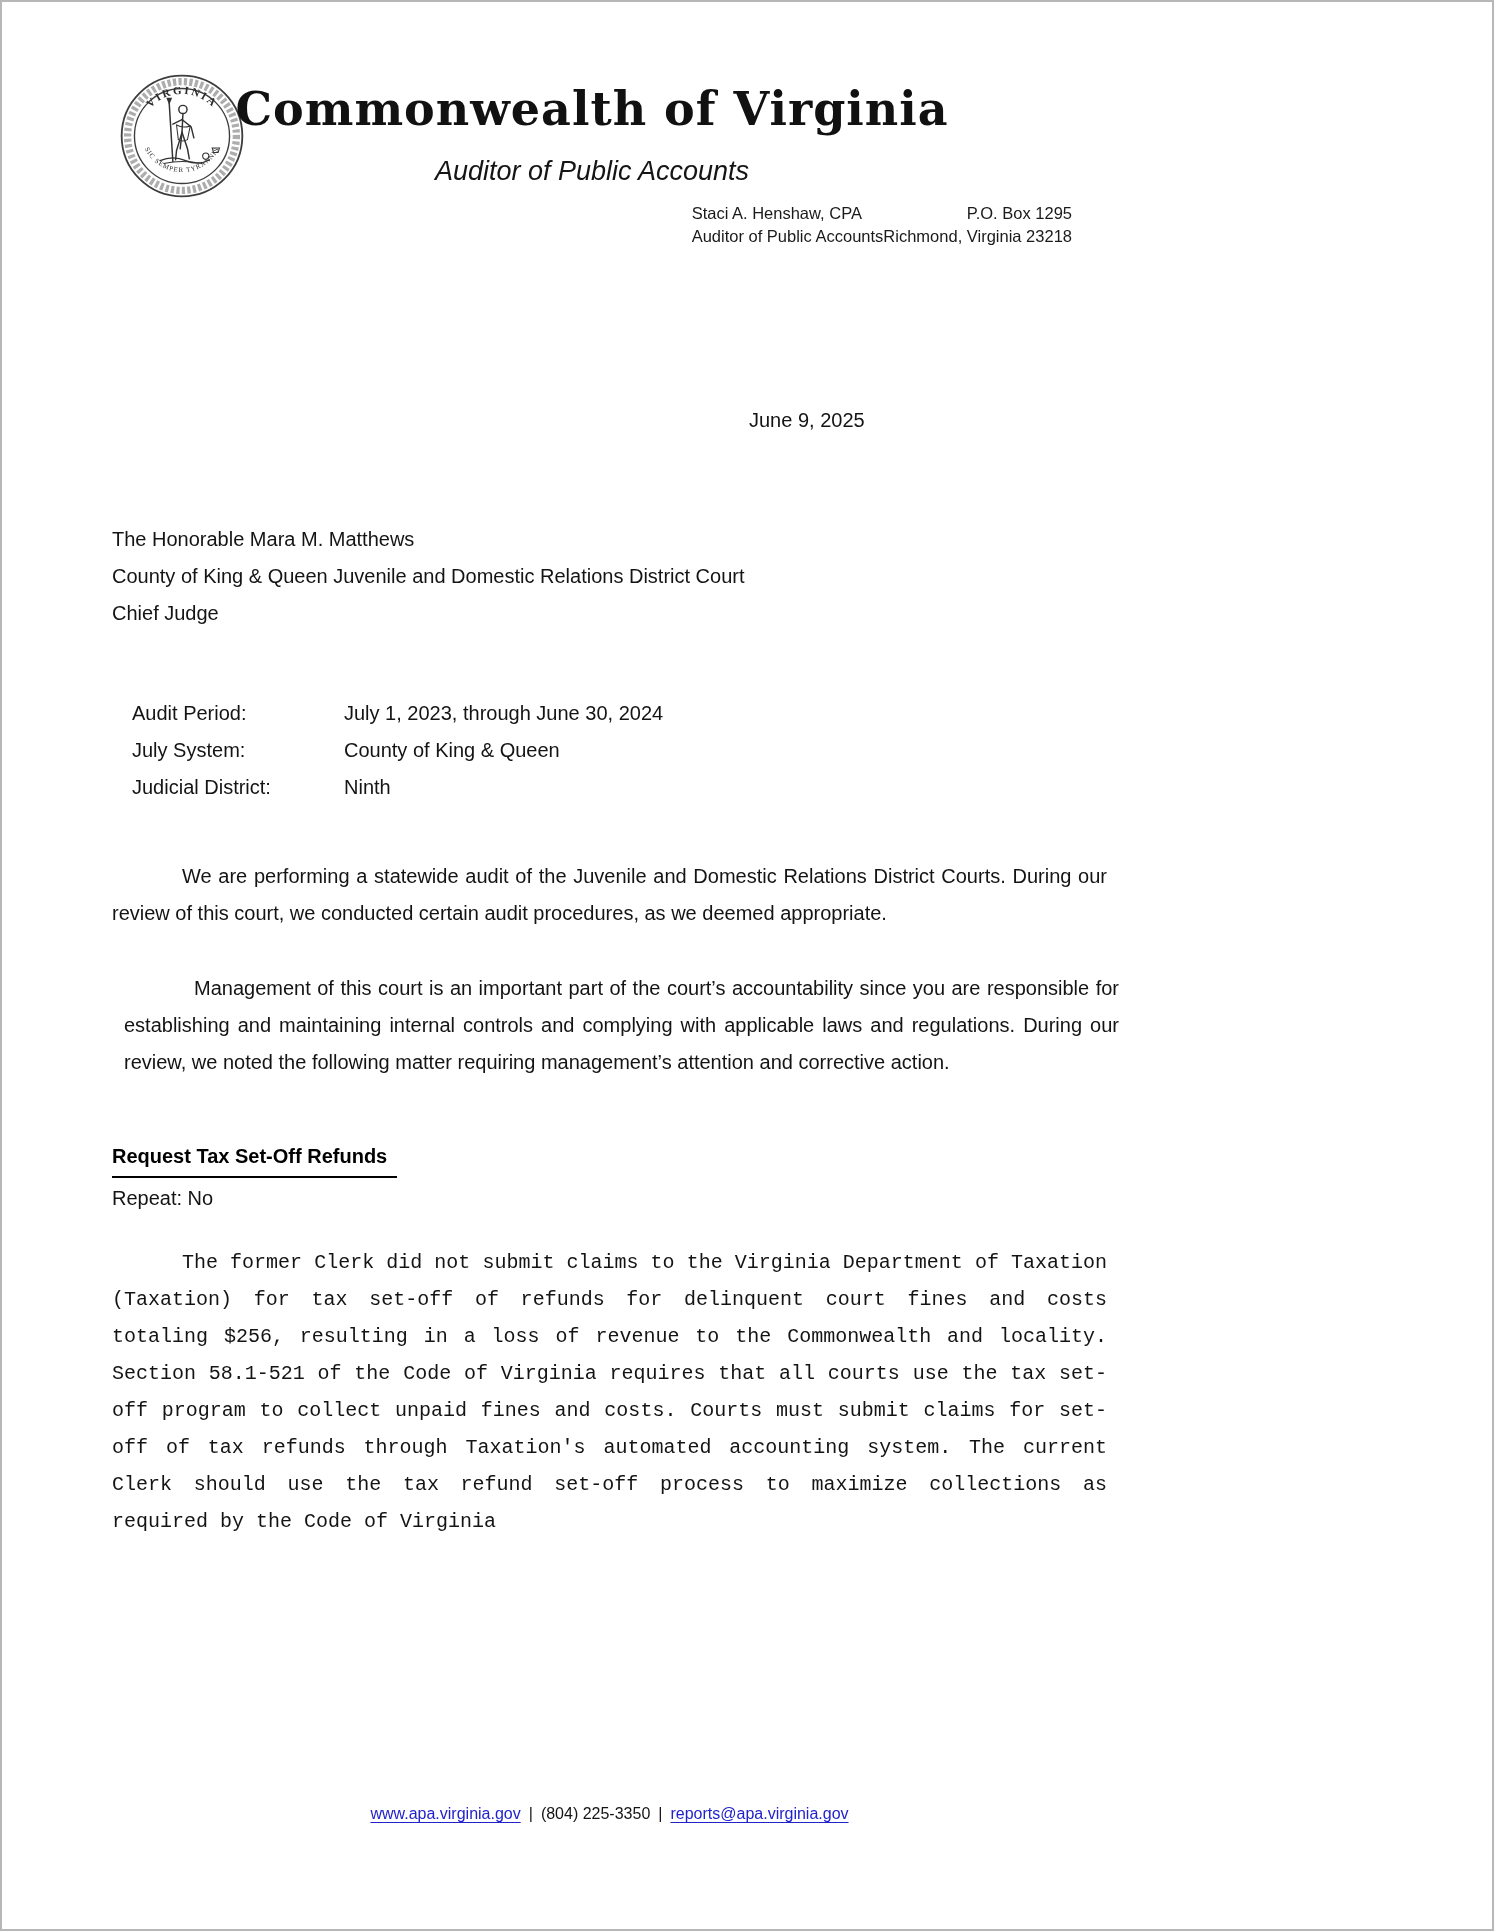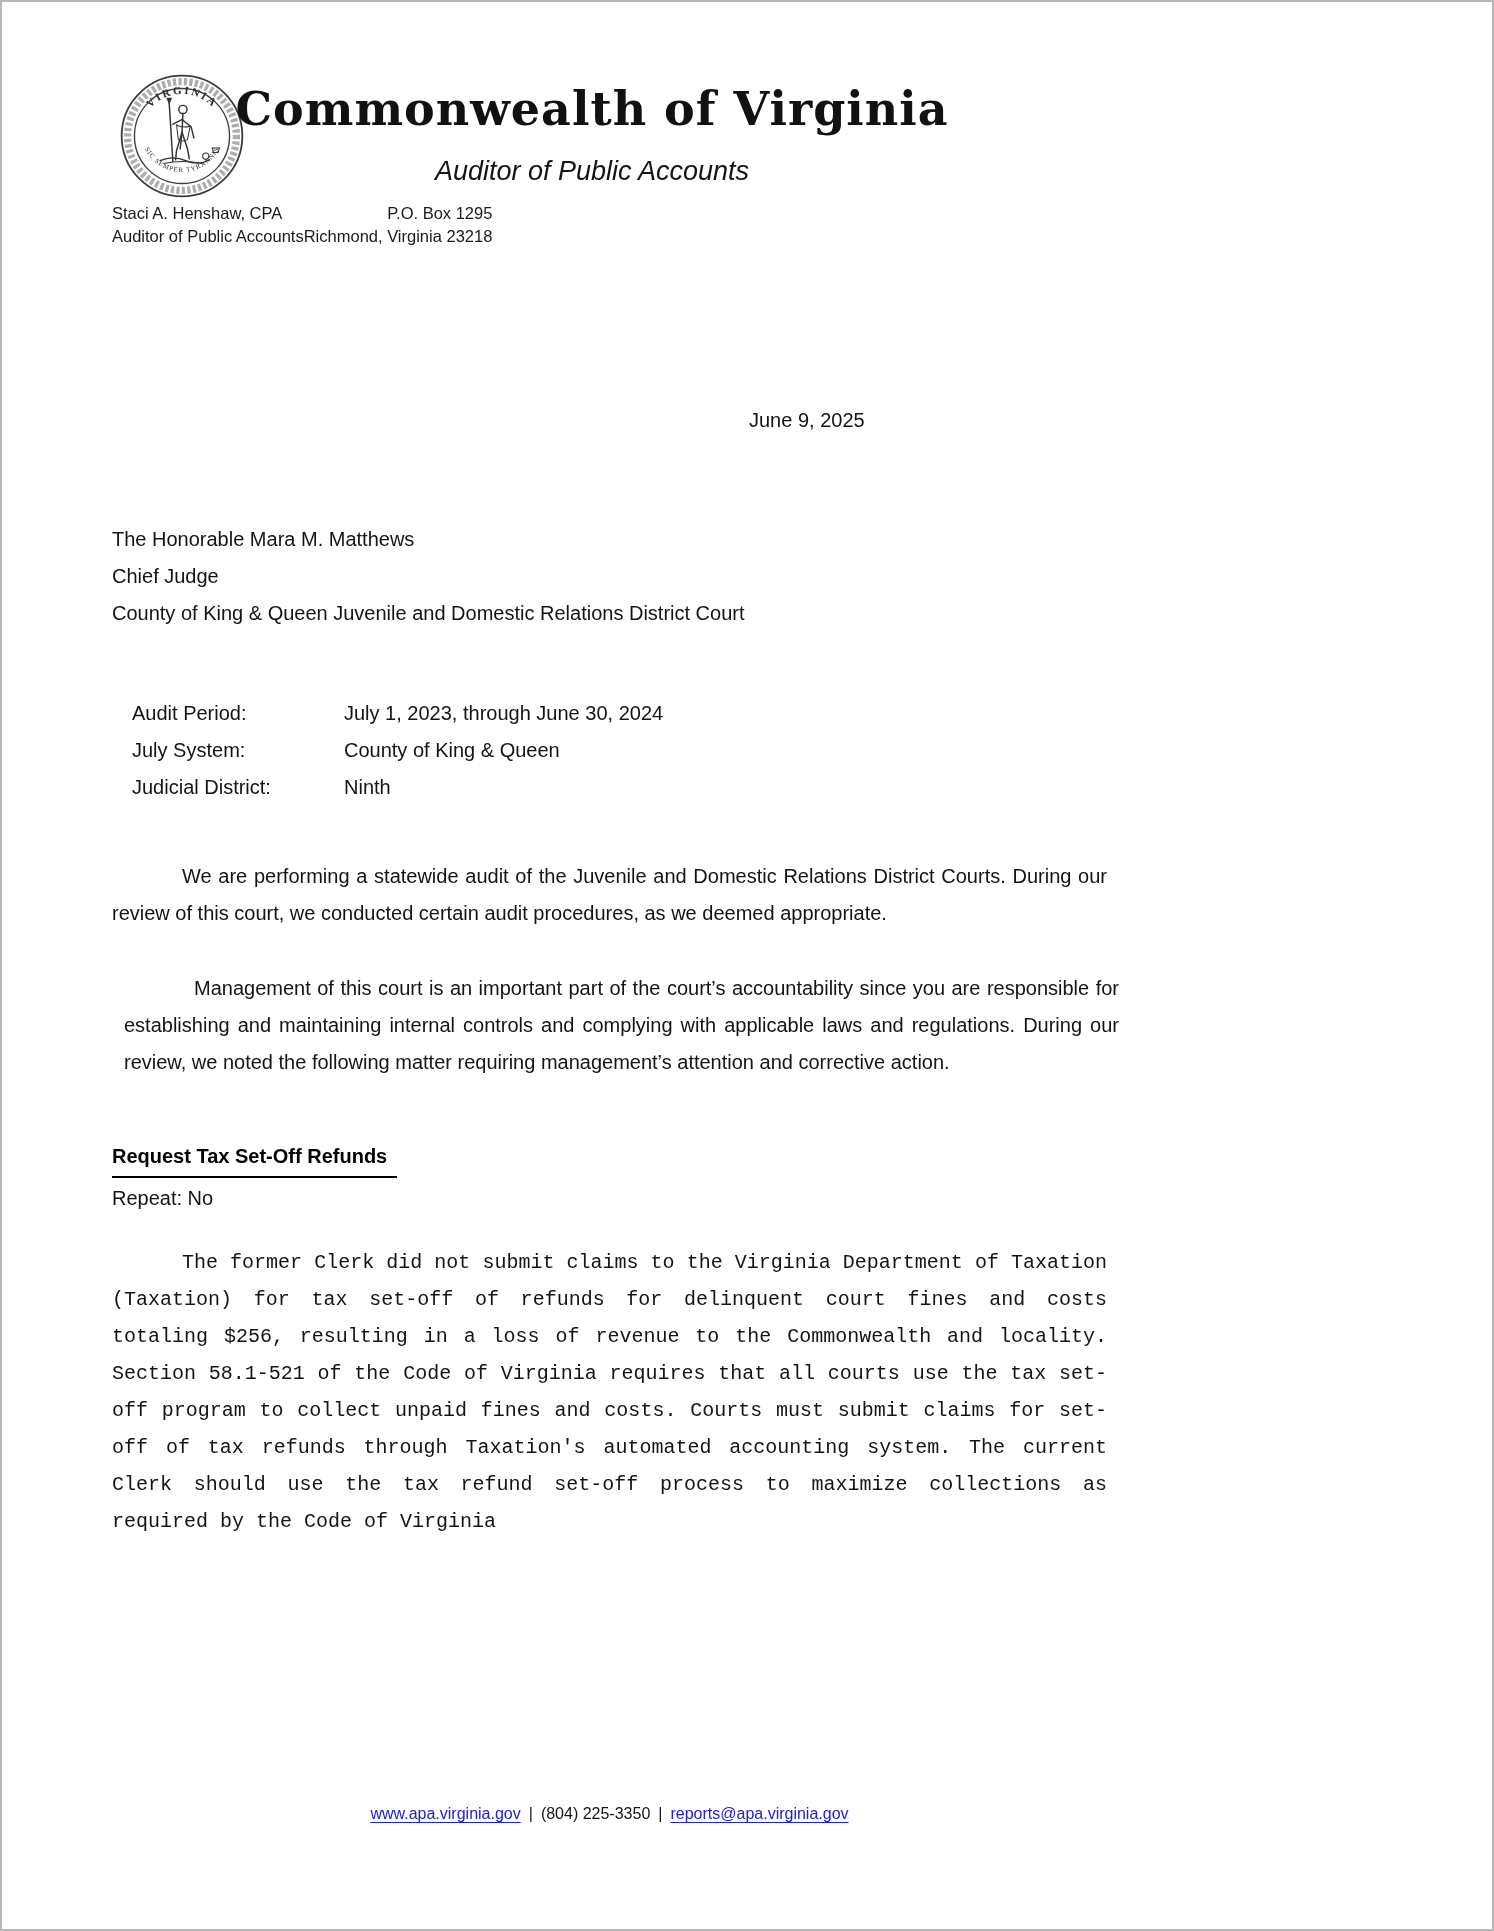--- a/index.html
+++ b/index.html
@@ -42,21 +42,21 @@
     font-style: italic;
     font-size: 27px;
     color: #151515;
   }
   .header-row {
     position: absolute;
     left: 110px;
     top: 200px;
     width: 960px;
     display: flex;
-    justify-content: flex-start;
+    justify-content: flex-end;
     font-size: 16.5px;
     line-height: 23px;
   }
   .header-col-right { text-align: right; }
 
   
   .abs { position: absolute; }
   .content-w { width: 995px; }
   .body-text {
     font-size: 20px;
@@ -166,22 +166,22 @@
     <div class="header-col-right">
       <div>P.O. Box 1295</div>
       <div>Richmond, Virginia 23218</div>
     </div>
   </div>
 
   <div class="abs body-text letter-date">June 9, 2025</div>
 
   <div class="abs body-text recipient">
     <div>The Honorable Mara M. Matthews</div>
+    <div>County of King &amp; Queen Juvenile and Domestic Relations District Court</div>
     <div>Chief Judge</div>
-    <div>County of King &amp; Queen Juvenile and Domestic Relations District Court</div>
   </div>
 
   <div class="abs body-text meta-block">
     <div class="meta-row">
       <span class="meta-label">Audit Period:</span>
       <span class="meta-value">July 1, 2023, through June 30, 2024</span>
     </div>
     <div class="meta-row">
       <span class="meta-label">July System:</span>
       <span class="meta-value">County of King &amp; Queen</span>

